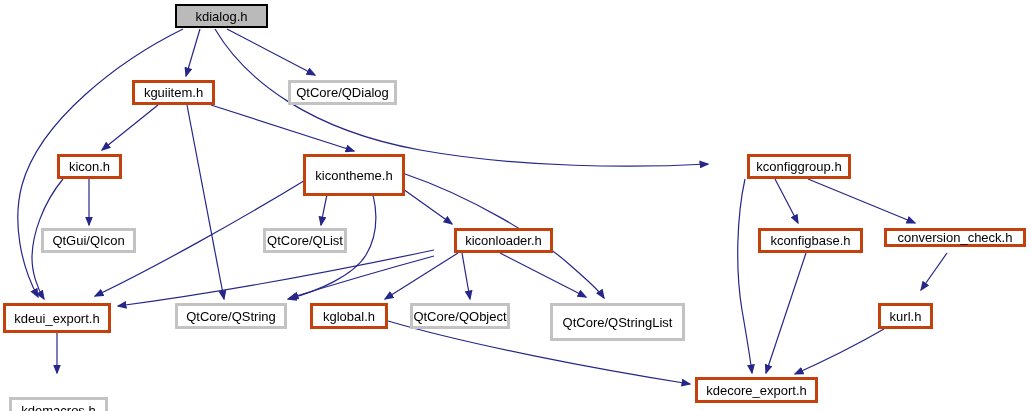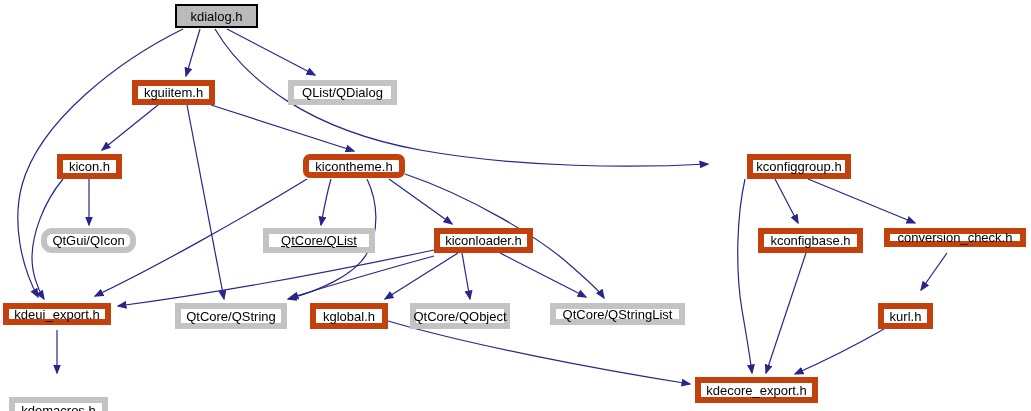--- a/index.html
+++ b/index.html
@@ -13,21 +13,21 @@
   }
   #edge-layer {
     position: absolute;
     left: 0; top: 0;
     width: 1031px; height: 411px;
   }
   .node {
     position: absolute;
     box-sizing: border-box;
     background: #ffffff;
-    border: 6px solid #c2410c;
+    border: 3px solid #c2410c;
     color: #000000;
     font-size: 13px;
     display: flex;
     align-items: center;
     justify-content: center;
     white-space: nowrap;
     z-index: 2;
   }
   .node.external {
     border-color: #c3c3c3;
@@ -75,38 +75,38 @@
     <path class="edge" marker-end="url(#arrow)" d="M388,321 C470,345 595,369 690,384"></path>
     <path class="edge" marker-end="url(#arrow)" d="M745,179 C737,215 735,268 742,310 C746,333 750,357 752,373"></path>
     <path class="edge" marker-end="url(#arrow)" d="M775,179 L798,223"></path>
     <path class="edge" marker-end="url(#arrow)" d="M808,179 L915,223"></path>
     <path class="edge" marker-end="url(#arrow)" d="M806,253 L766,373"></path>
     <path class="edge" marker-end="url(#arrow)" d="M947,253 L921,290"></path>
     <path class="edge" marker-end="url(#arrow)" d="M884,329 C858,344 822,362 795,374"></path>
     <path class="edge" marker-end="url(#arrow)" d="M57,330 L57,373"></path>
   </svg>
 
-  <div class="node root" style="left:175px; top:4px; width:83px; height:24px;">kdialog.h</div>
+  <div class="node root" style="left:175px; top:4px; width:93px; height:24px;">kdialog.h</div>
 
   <div class="node" style="left:132px; top:80px; width:83px; height:25px;">kguiitem.h</div>
-  <div class="node external" style="left:288px; top:80px; width:109px; height:25px;">QList/QDialog</div>
+  <div class="node external" style="left:288px; top:80px; width:109px; height:25px;">QtCore/QDialog</div>
 
   <div class="node" style="left:57px; top:154px; width:65px; height:25px;">kicon.h</div>
-  <div class="node" style="left:303px; top:154px; width:102px; height:24px;border-radius:7px;">kicontheme.h</div>
+  <div class="node" style="left:303px; top:154px; width:102px; height:42px;">kicontheme.h</div>
   <div class="node" style="left:714px; top:154px; width:104px; height:25px;margin-left:33px;">kconfiggroup.h</div>
 
-  <div class="node external" style="left:41px; top:228px; width:95px; height:25px;border-radius:11px;">QtGui/QIcon</div>
-  <div class="node external" style="left:263px; top:228px; width:112px; height:25px;text-decoration:underline;">QtCore/QList</div>
-  <div class="node" style="left:434px; top:228px; width:99px; height:25px;">kiconloader.h</div>
+  <div class="node external" style="left:41px; top:228px; width:95px; height:25px;">QtGui/QIcon</div>
+  <div class="node external" style="left:263px; top:228px; width:84px; height:25px;">QtCore/QList</div>
+  <div class="node" style="left:454px; top:228px; width:99px; height:25px;">kiconloader.h</div>
   <div class="node" style="left:758px; top:228px; width:105px; height:25px;">kconfigbase.h</div>
   <div class="node" style="left:884px; top:228px; width:142px; height:19px;">conversion_check.h</div>
 
-  <div class="node" style="left:3px; top:303px; width:108px; height:22px;">kdeui_export.h</div>
+  <div class="node" style="left:3px; top:303px; width:108px; height:30px;">kdeui_export.h</div>
   <div class="node" style="left:310px; top:303px; width:78px; height:26px;">kglobal.h</div>
   <div class="node external" style="left:175px; top:303px; width:112px; height:26px;">QtCore/QString</div>
   <div class="node external" style="left:410px; top:303px; width:100px; height:26px;">QtCore/QObject</div>
-  <div class="node external" style="left:550px; top:303px; width:135px; height:22px;">QtCore/QStringList</div>
+  <div class="node external" style="left:550px; top:303px; width:135px; height:38px;">QtCore/QStringList</div>
   <div class="node" style="left:878px; top:303px; width:55px; height:26px;">kurl.h</div>
 
   <div class="node external" style="left:9px; top:377px; width:99px; height:26px;margin-top:20px;">kdemacros.h</div>
   <div class="node" style="left:695px; top:377px; width:123px; height:26px;">kdecore_export.h</div>
 
 </div>
 
 </body></html>

